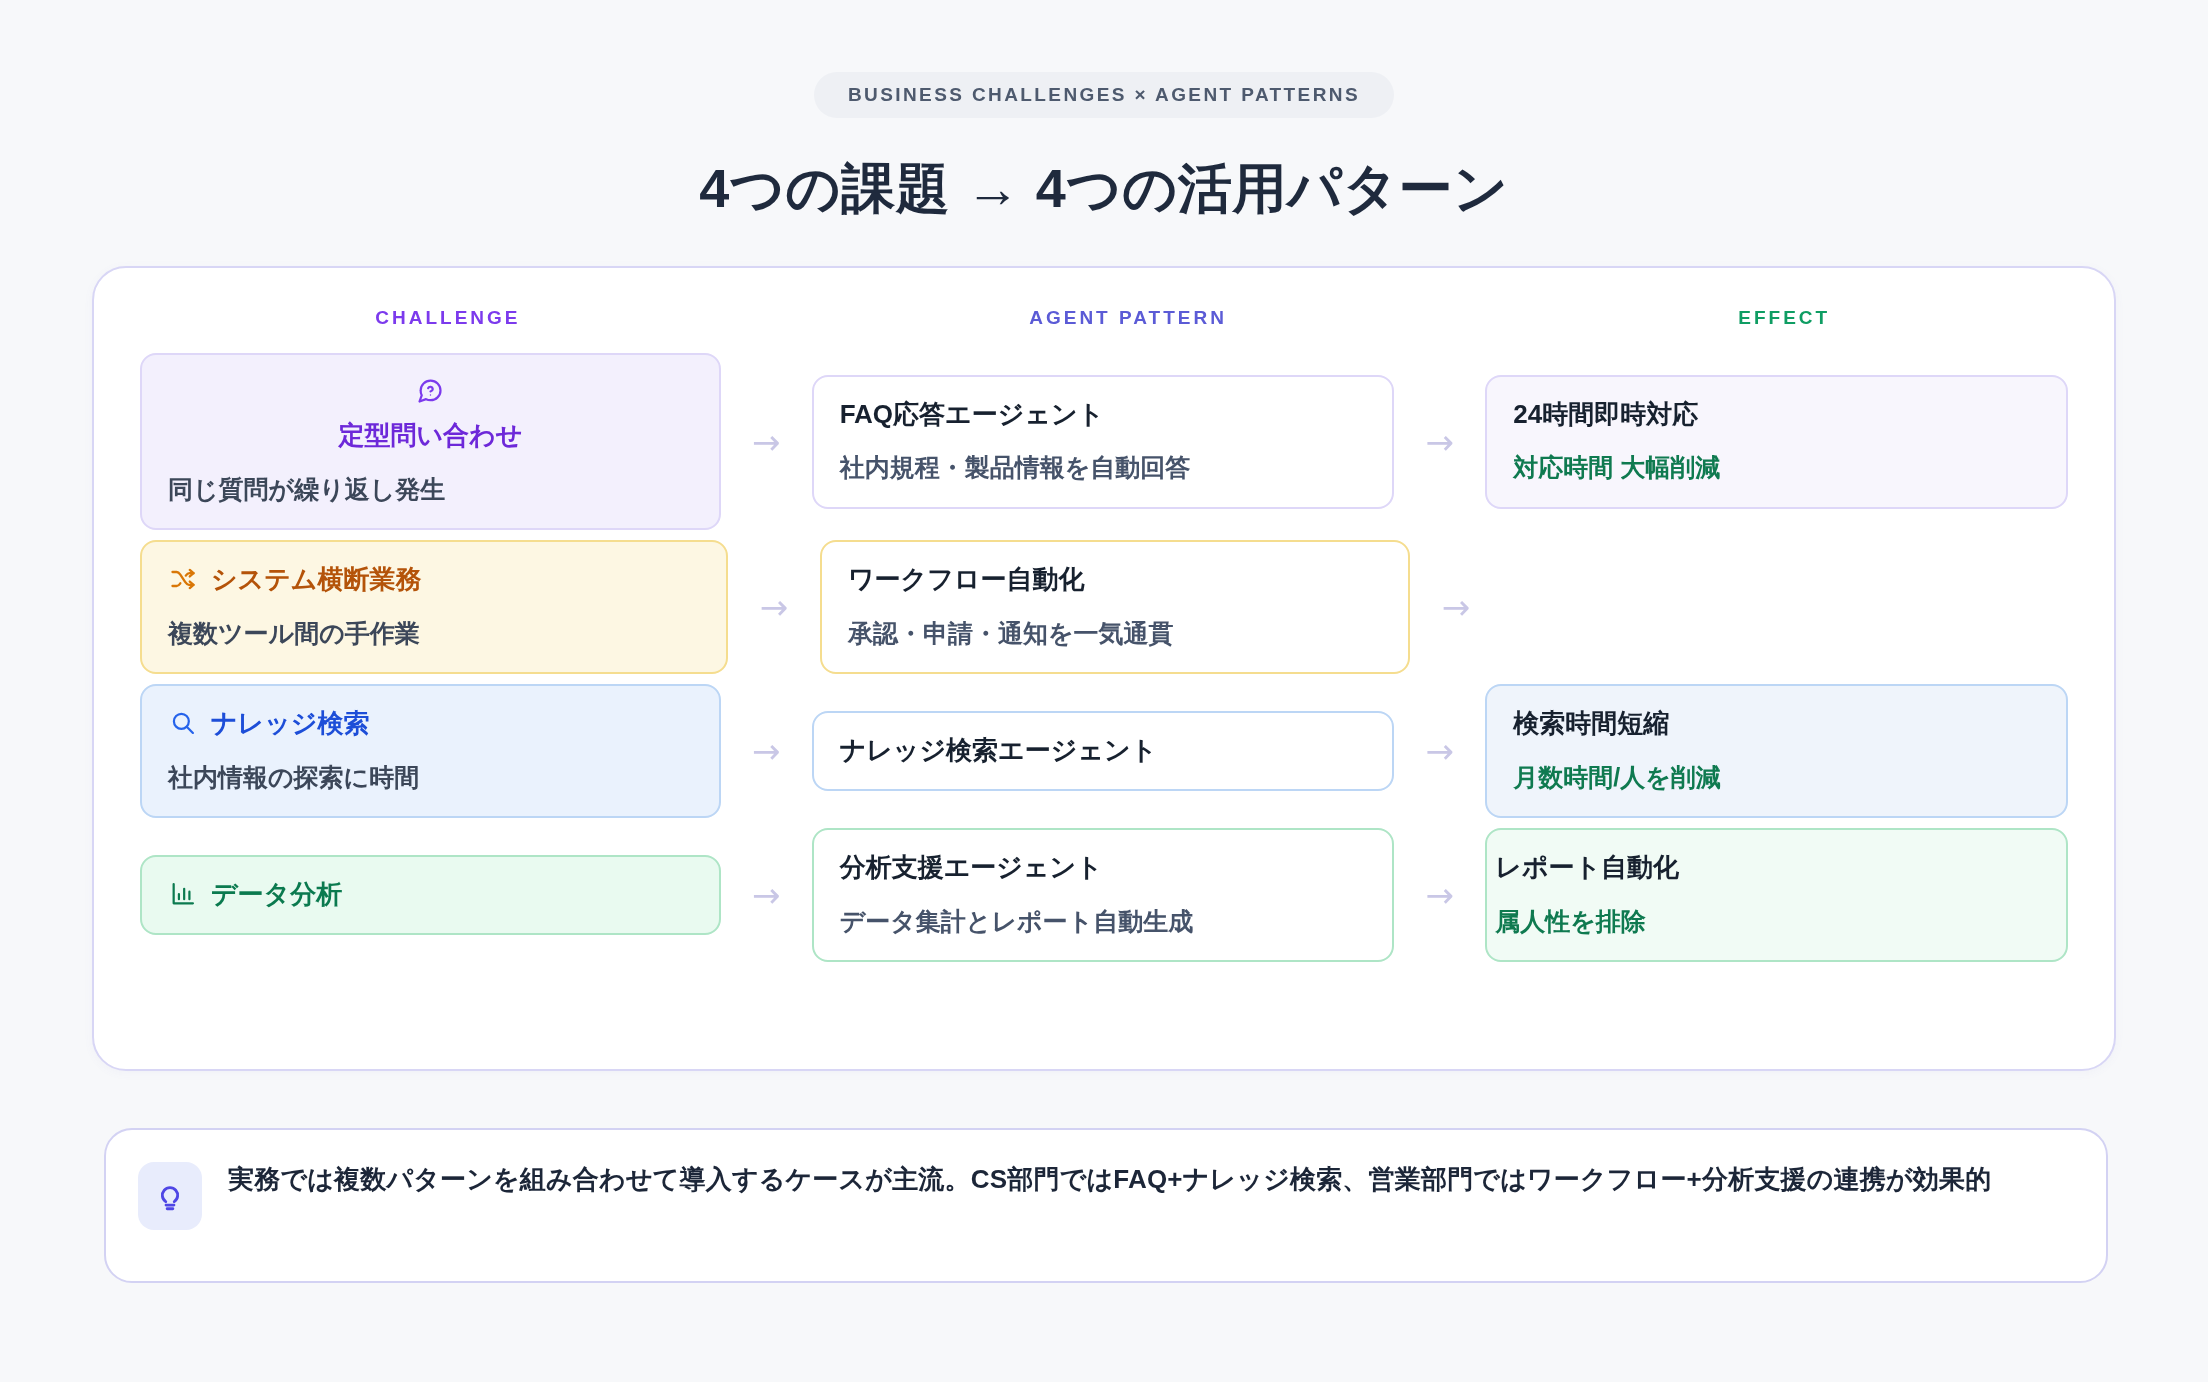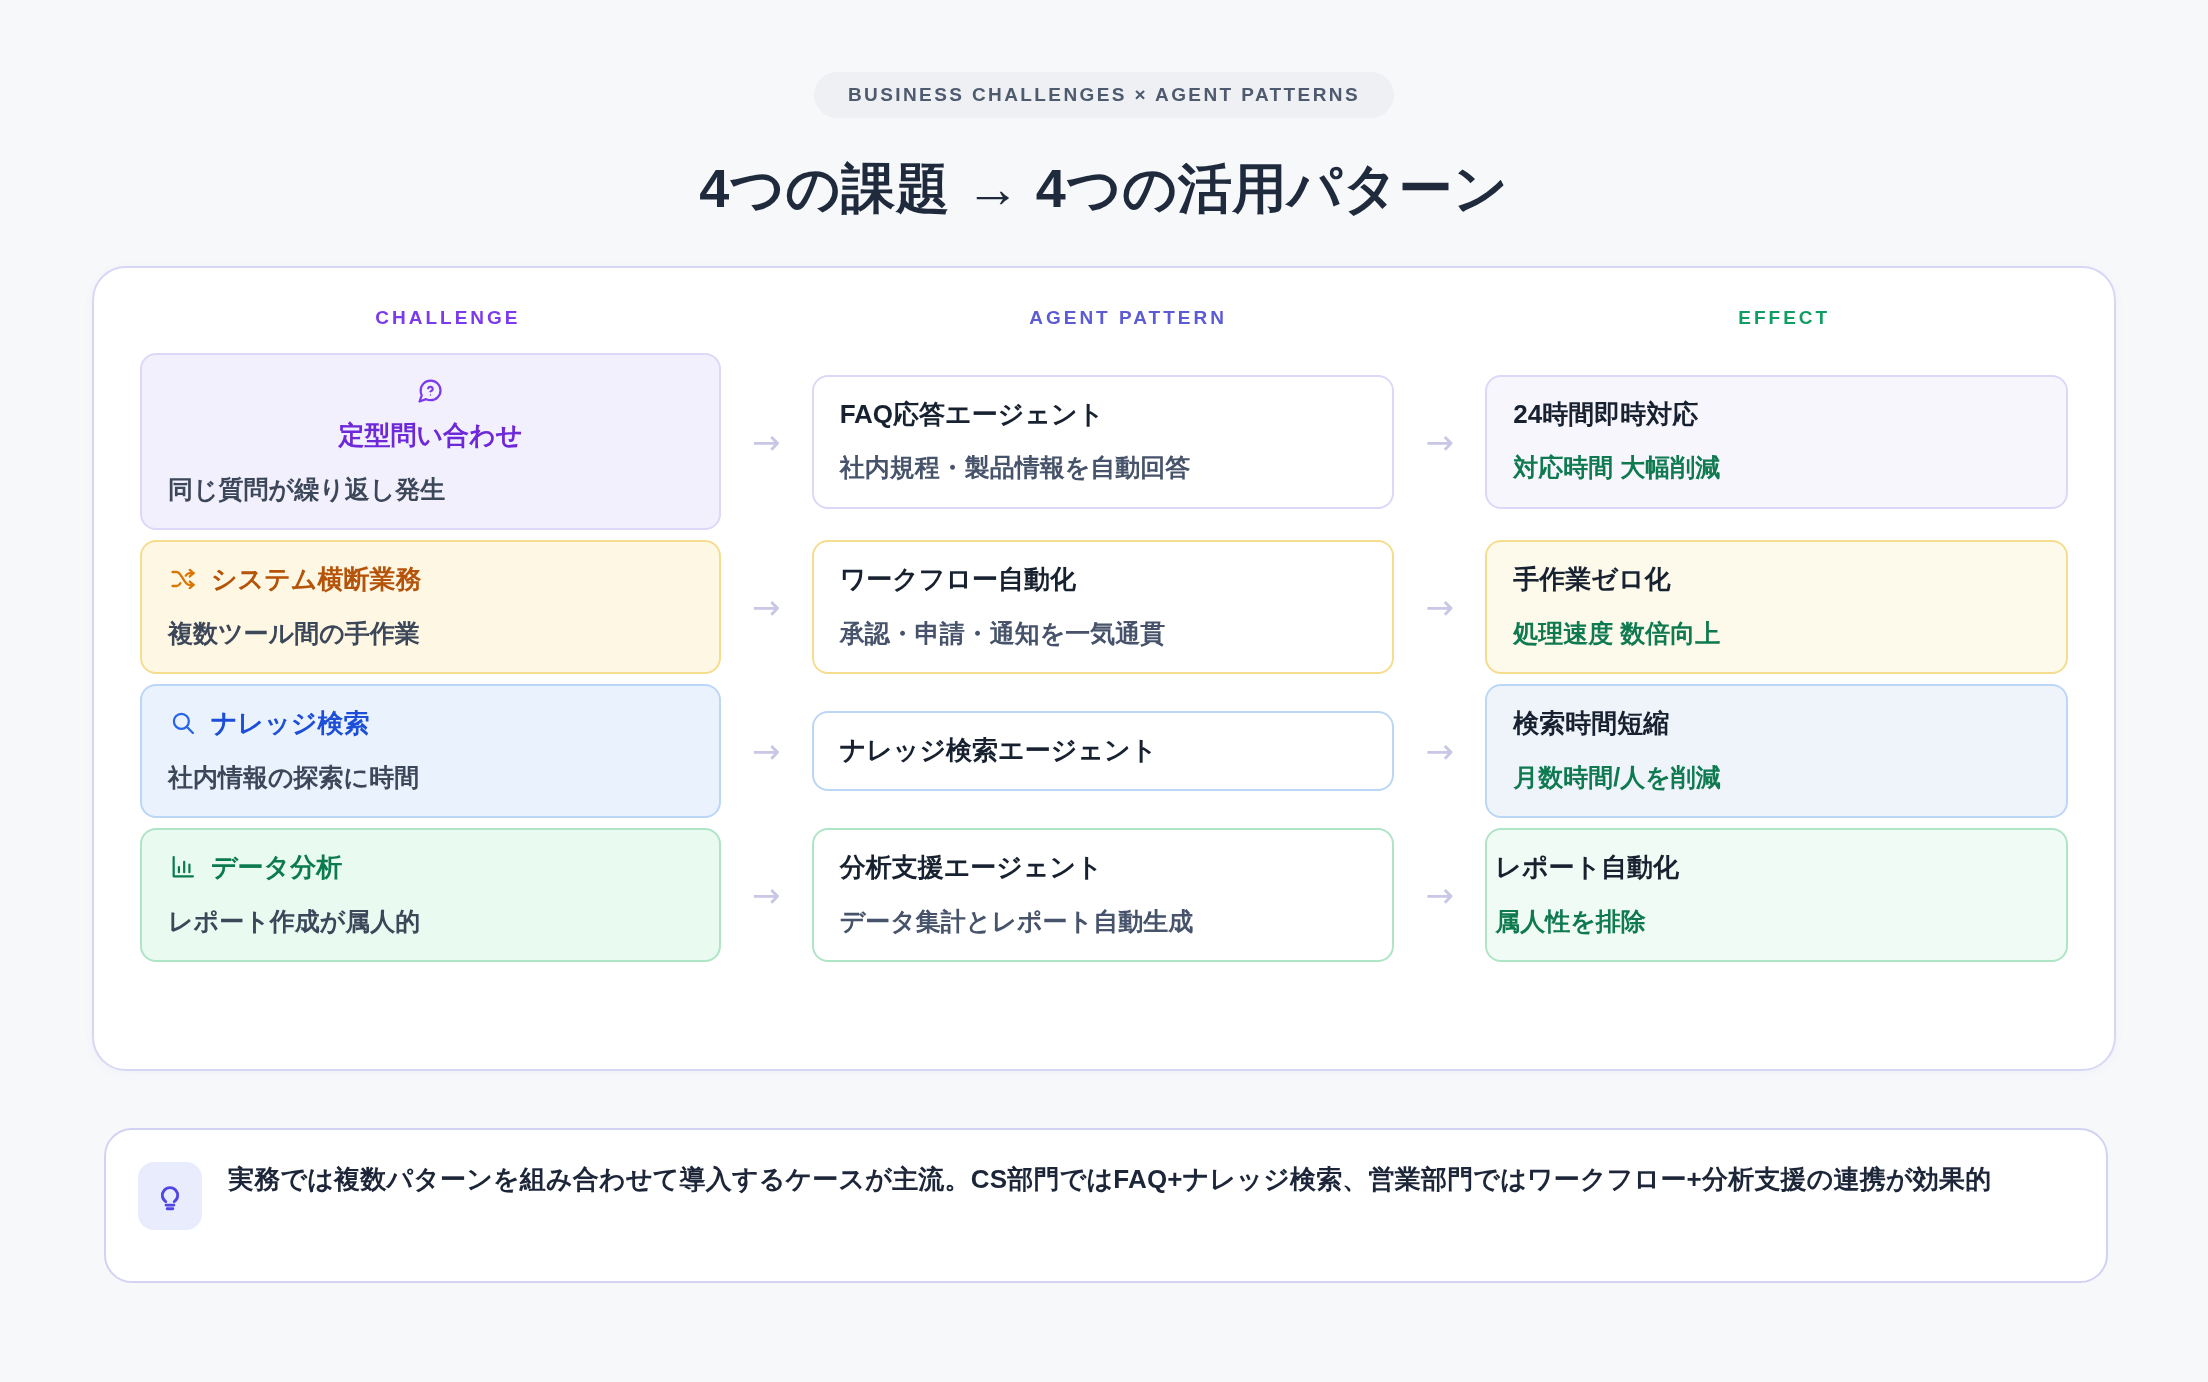--- a/index.html
+++ b/index.html
@@ -290,26 +290,20 @@
         </div>
         <div class="cell-pattern">
           <div class="card p-card p-amber">
             <div class="title">ワークフロー自動化</div>
             <div class="sub">承認・申請・通知を一気通貫</div>
           </div>
         </div>
         <div class="cell-arrow">
           <span class="arrow-glyph">→</span>
         </div>
-        <div class="cell-effect">
-          <div class="card e-card e-amber">
-            <div class="title">手作業ゼロ化</div>
-            <div class="sub">処理速度 数倍向上</div>
-          </div>
-        </div>
       </div>
 
       <div class="row">
         <div class="cell-challenge">
           <div class="card c-blue">
             <div class="title">
               <span class="icon">
                 <svg width="28" height="28" viewBox="0 0 24 24" fill="none" stroke="#2563eb" stroke-width="1.9" stroke-linecap="round">
                   <circle cx="10.6" cy="10.6" r="6.4"></circle>
                   <line x1="15.4" y1="15.4" x2="20.5" y2="20.5"></line>
@@ -346,21 +340,20 @@
               <span class="icon">
                 <svg width="28" height="28" viewBox="0 0 24 24" fill="none" stroke="#0b7a4f" stroke-width="1.9" stroke-linecap="round" stroke-linejoin="round">
                   <polyline points="4,3.5 4,20 20.5,20"></polyline>
                   <line x1="8.5" y1="16.5" x2="8.5" y2="12"></line>
                   <line x1="13" y1="16.5" x2="13" y2="7.5"></line>
                   <line x1="17.5" y1="16.5" x2="17.5" y2="10"></line>
                 </svg>
               </span>
               <span>データ分析</span>
             </div>
-            <div class="sub">レポート作成が属人的</div>
           </div>
         </div>
         <div class="cell-arrow">
           <span class="arrow-glyph">→</span>
         </div>
         <div class="cell-pattern">
           <div class="card p-card p-green">
             <div class="title">分析支援エージェント</div>
             <div class="sub">データ集計とレポート自動生成</div>
           </div>

